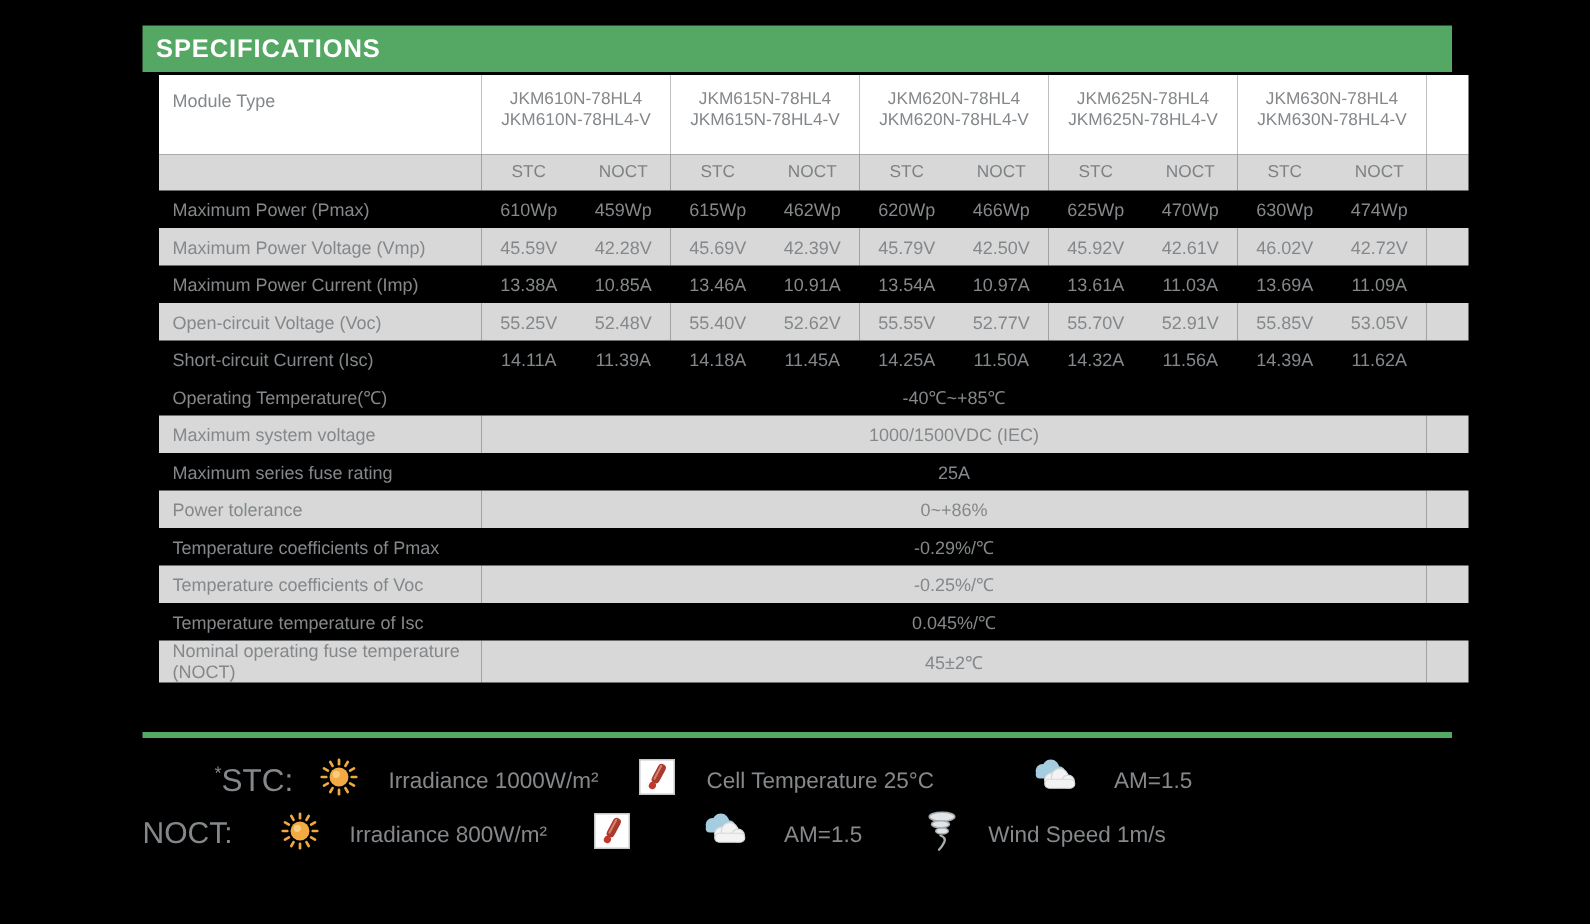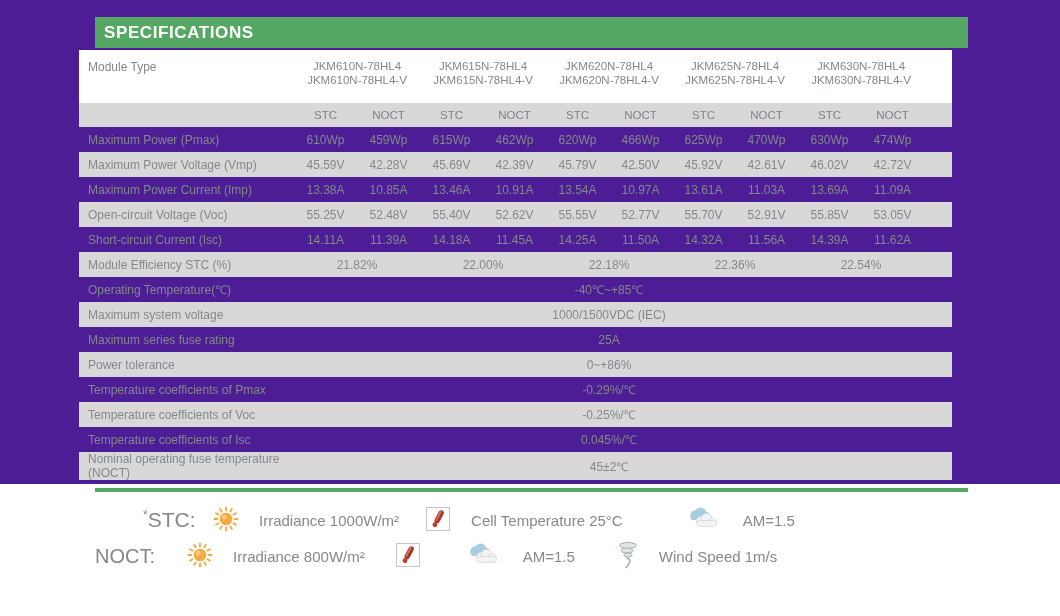--- a/index.html
+++ b/index.html
@@ -4,30 +4,30 @@
 <style>
   :root{
     --green:#55a863;
     --stripe:#d8d8d8;
     --text:#84888b;
     --title-text:#ffffff;
   }
   *{margin:0;padding:0;box-sizing:border-box;}
   html,body{width:1060px;height:616px;background:#ffffff;overflow:hidden;
     font-family:"Liberation Sans", sans-serif;}
-  .page{position:relative;width:1060px;height:484px;background:#4c1d95;text-decoration:underline;}
+  .page{position:relative;width:1060px;height:616px;background:#000000;text-decoration:underline;}
 
   
   .spec-bar{position:absolute;left:95px;top:17px;width:873px;height:31px;
     background:var(--green);display:flex;align-items:center;}
   .spec-bar .title{color:var(--title-text);font-size:17px;font-weight:bold;
     letter-spacing:.6px;padding-left:9px;}
 
   
-  table.spec{position:absolute;left:79px;top:50px;width:873px;
+  table.spec{position:absolute;left:106px;top:50px;width:873px;
     border-collapse:collapse;table-layout:fixed;color:var(--text);}
   col.c-lab{width:215px;}
   col.c-v{width:63px;}
   col.c-fill{width:28px;}
   td{padding:0;font-size:12px;vertical-align:middle;}
   td.lab{text-align:left;padding-left:9px;}
   td.val{text-align:center;}
   tr.row{height:25px;}
   tr.gray{background:var(--stripe);}
   tr.subhead{height:24px;background:var(--stripe);}
@@ -187,29 +187,20 @@
       <td class="val">11.45A</td>
       <td class="val">14.25A</td>
       <td class="val">11.50A</td>
       <td class="val">14.32A</td>
       <td class="val">11.56A</td>
       <td class="val">14.39A</td>
       <td class="val">11.62A</td>
       <td></td>
     </tr>
 
-    <tr class="row gray">
-      <td class="lab">Module Efficiency STC (%)</td>
-      <td class="val" colspan="2">21.82%</td>
-      <td class="val" colspan="2">22.00%</td>
-      <td class="val" colspan="2">22.18%</td>
-      <td class="val" colspan="2">22.36%</td>
-      <td class="val" colspan="2">22.54%</td>
-      <td></td>
-    </tr>
 
     <tr class="row">
       <td class="lab">Operating Temperature(℃)</td>
       <td class="val" colspan="10">-40℃~+85℃</td>
       <td></td>
     </tr>
 
     <tr class="row gray">
       <td class="lab">Maximum system voltage</td>
       <td class="val" colspan="10">1000/1500VDC (IEC)</td>
@@ -234,21 +225,21 @@
       <td></td>
     </tr>
 
     <tr class="row gray">
       <td class="lab">Temperature coefficients of Voc</td>
       <td class="val" colspan="10">-0.25%/℃</td>
       <td></td>
     </tr>
 
     <tr class="row">
-      <td class="lab">Temperature coefficients of Isc</td>
+      <td class="lab">Temperature temperature of Isc</td>
       <td class="val" colspan="10">0.045%/℃</td>
       <td></td>
     </tr>
 
     <tr class="row gray">
       <td class="lab">Nominal operating fuse temperature  (NOCT)</td>
       <td class="val" colspan="10">45±2℃</td>
       <td></td>
     </tr>
   </tbody>

